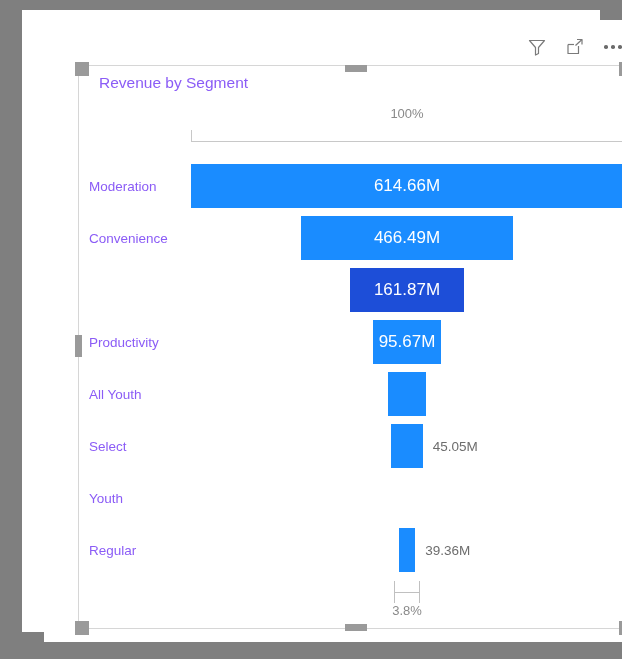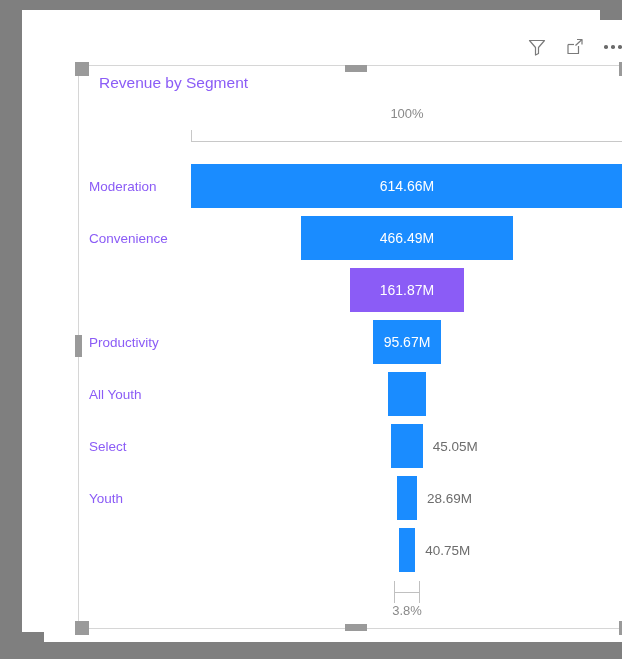--- a/index.html
+++ b/index.html
@@ -163,21 +163,21 @@
   .bar {
     position: absolute;
     top: 4px;
     height: 44px;
     background: #1a8cff;
     display: flex;
     align-items: center;
     justify-content: center;
   }
   .bar-value-inside {
-    font-size: 14px;
+    font-size: 17px;
     color: #ffffff;
     white-space: nowrap;
   }
   .bar-value-outside {
     position: absolute;
     top: 0;
     height: 52px;
     display: flex;
     align-items: center;
     font-size: 13.5px;
@@ -275,21 +275,21 @@
             <div class="funnel-row">
               <div class="cat-label">Convenience</div>
               <div class="bar-track">
                 <div class="bar" style="left: 110.112px; width: 211.776px; background: rgb(26, 140, 255);">
                   <span class="bar-value-inside">466.49M</span>
                 </div>
               </div>
             </div>
             <div class="funnel-row">
               <div class="bar-track">
-                <div class="bar" style="left: 159.117px; width: 113.767px; background: #8b5cf6;">
+                <div class="bar" style="left: 159.117px; width: 113.767px; background: #1d4ed8;">
                   <span class="bar-value-inside">161.87M</span>
                 </div>
               </div>
             </div>
             <div class="funnel-row">
               <div class="cat-label">Productivity</div>
               <div class="bar-track">
                 <div class="bar" style="left: 182.38px; width: 67.2395px; background: rgb(26, 140, 255);">
                   <span class="bar-value-inside">95.67M</span>
                 </div>
@@ -303,29 +303,26 @@
             </div>
             <div class="funnel-row">
               <div class="cat-label">Select</div>
               <div class="bar-track">
                 <div class="bar" style="left: 200.169px; width: 31.6624px; background: rgb(26, 140, 255);"></div>
                 <div class="bar-value-outside" style="left: 241.831px;">45.05M</div>
               </div>
             </div>
             <div class="funnel-row">
               <div class="cat-label">Youth</div>
-              <div class="bar-track">
-                <div class="bar" style="left: 205.918px; width: 20.1641px; background: rgb(26, 140, 255);"></div>
-                <div class="bar-value-outside" style="left: 236.082px;">28.69M</div>
-              </div>
-            </div>
-            <div class="funnel-row">
+            </div>
+            <div class="funnel-row">
+              <div class="cat-label">Regular</div>
               <div class="bar-track">
                 <div class="bar" style="left: 207.763px; width: 16.4743px; background: rgb(26, 140, 255);"></div>
-                <div class="bar-value-outside" style="left: 234.237px;">40.75M</div>
+                <div class="bar-value-outside" style="left: 234.237px;">39.36M</div>
               </div>
             </div>
           </div>
 
         <div id="bottom-bracket">
           <div id="bracket-shape">
             <div class="v l"></div>
             <div class="h"></div>
             <div class="v r"></div>
           </div>

